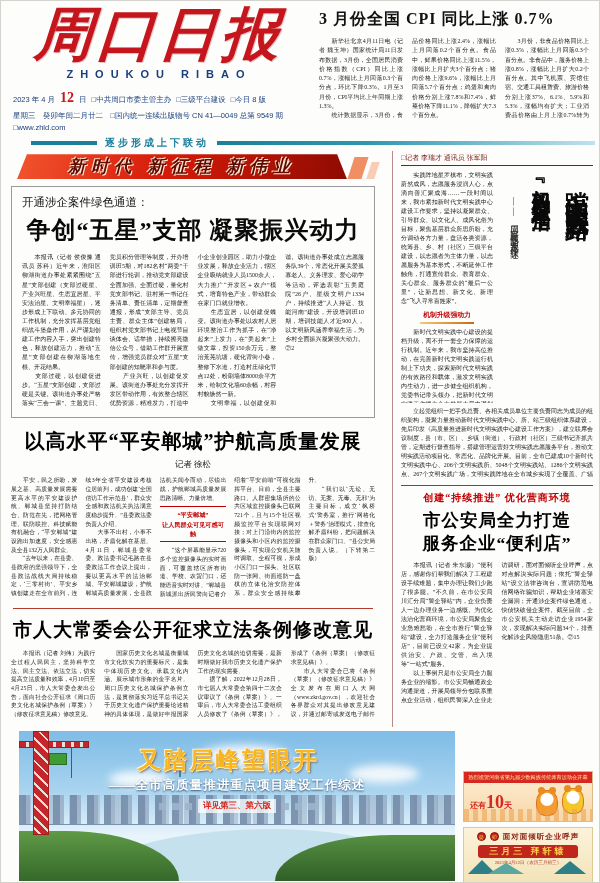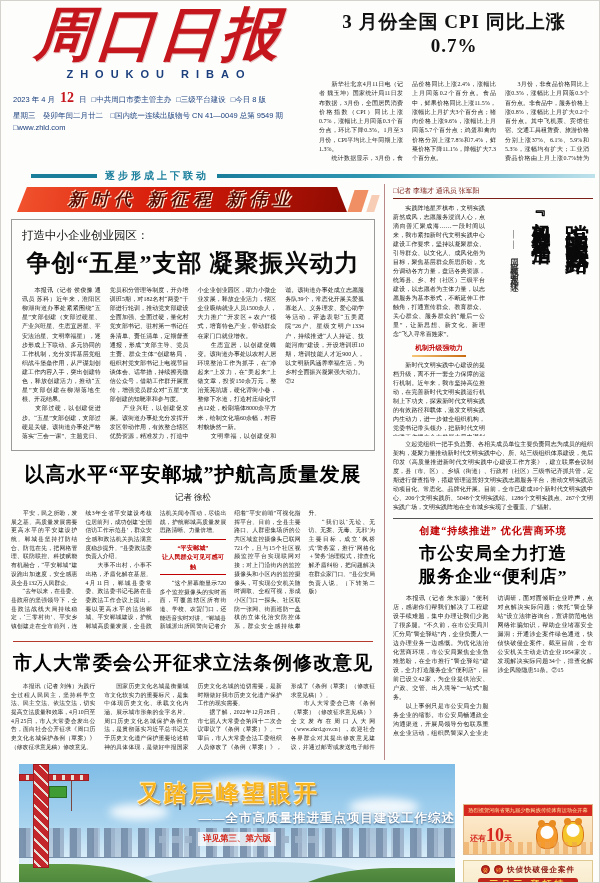--- a/index.html
+++ b/index.html
@@ -18,33 +18,33 @@
     text-shadow:1px 1px 0 rgba(160,20,20,.25);
   }
   .mast-pinyin {
     font-size:11px; font-weight:bold; letter-spacing:7px; color:#1b3f7c;
     margin-top:2px; font-family:"Liberation Sans", sans-serif;
   }
   .date-block { margin-top:6px; color:#1b3f7c; font-size:7.5px; text-align:left; padding-left:4px; line-height:1.7; font-family:"Liberation Sans", sans-serif; }
   .date-row1 { display:flex; align-items:baseline; gap:5px; flex-wrap:nowrap; white-space:nowrap; }
   .date-day { color:#c4161c; font-size:14px; font-weight:bold; font-family:"Liberation Serif", serif; }
   .cpi { flex:1; padding:4px 2px 0 10px; }
-  .cpi-title { font-size:19px; font-weight:900; color:#111; text-align:center; letter-spacing:1px; margin-bottom:23px; }
+  .cpi-title { font-size:16px; font-weight:900; color:#111; letter-spacing:1px; margin-bottom:7px; }
   .cpi-body {
     height:88px; overflow:hidden; column-count:3; column-gap:9px; column-fill:auto;
     font-size:6px; line-height:1.55; text-align:justify; color:#222; white-space:pre-line;
   }
   .grade-row { display:flex; align-items:center; margin:2px 0 0 0; height:12px; }
   .grade-bar-l { width:66px; height:4px; background:#1b7f9c; margin-left:30px; }
   .grade-text { color:#1b7f9c; font-weight:bold; font-size:10px; letter-spacing:3px; padding:0 8px; white-space:nowrap; }
   .grade-bar-r { flex:1; height:4px; background:linear-gradient(90deg,#1b7f9c 0%,#2f96b2 40%,#bfe2ec 100%); margin-right:4px; }
   
   .main { display:flex; padding:2px 6px 0 6px; }
   .left-sec { width:372px; }
-  .right-sec { flex:1; border-left:1px solid #b88; margin-left:5px; padding-left:8px; }
+  .right-sec { flex:1; border-left:1px solid #b88; margin-left:13px; padding-left:8px; }
   
   .slogan-wrap { position:relative; margin:3px 0 0 10px; height:26px; }
   .slogan {
     position:relative; width:330px; height:25px;
     background:linear-gradient(100deg,#f2542e 0%,#d61a09 45%,#8f0b02 100%);
     clip-path:polygon(3% 0,97% 0,100% 100%,0 100%);
     display:flex; align-items:center; justify-content:center;
   }
   .slogan-text {
     font-size:17px; font-weight:900; font-style:italic; letter-spacing:6px; color:#5e0b00;
@@ -126,21 +126,21 @@
     background:linear-gradient(#579043,#2f5f26); border-radius:65% 0 0 0 / 100% 0 0 0; }
   .crane-mast { position:absolute; left:14px; top:0; width:16px; height:104px;
     background:repeating-linear-gradient(45deg,#c3272b 0 3px,#e8dfd6 3px 5px,#c3272b 5px 8px); border:1px solid #9e1d20; }
   .crane-arm { position:absolute; left:0; top:10px; width:70px; height:7px;
     background:repeating-linear-gradient(90deg,#c3272b 0 6px,#e8dfd6 6px 9px); border:1px solid #9e1d20; }
   .crane-cab { position:absolute; left:30px; top:22px; width:18px; height:12px; background:#3f9c35; border:1px solid #2a6d24; }
   .crane-cable { position:absolute; left:52px; top:17px; width:1px; height:30px; background:#7a4a42; }
   .pb-title { position:absolute; top:14px; left:0; right:16px; text-align:center;
     font-size:23px; font-weight:900; letter-spacing:3px; color:#f8b51d;
     text-shadow:0 1px 0 #fff7e0, 1px 2px 2px rgba(110,60,0,.65), -1px -1px 0 #fff3d5; }
-  .pb-sub { position:absolute; top:46px; left:0; right:0; text-align:right;
+  .pb-sub { position:absolute; top:46px; left:0; right:0; text-align:center;
     font-size:12.5px; font-weight:bold; color:#ffffff; letter-spacing:1px;
     text-shadow:0 1px 2px rgba(20,50,90,.8); }
   .pb-note-row { position:absolute; top:68px; left:0; right:0; display:flex; align-items:center; justify-content:center; gap:6px; }
   .pb-sq { width:7px; height:7px; background:#9db4ca; opacity:.9; }
   .pb-note { color:#d42a1e; font-size:8.5px; font-weight:bold; background:rgba(255,255,255,.75); padding:1px 5px; }
   
   .ads-col { flex:1; display:flex; flex-direction:column; gap:5px; margin-top:40px; }
   .ad1 { position:relative; height:52px; overflow:hidden; border:1px solid #e0b98a;
     background:linear-gradient(#fdeed6,#f7d7a6); }
   .ad1-top { height:11px; background:#d6281e; color:#ffe9a8; font-size:5.2px; line-height:11px;
@@ -210,21 +210,21 @@
     <div class="left-sec">
       <div class="slogan-wrap">
         <div class="slogan">
           <span class="slogan-text">新时代 新征程 新伟业</span>
         </div>
         <div class="slogan-stripe1"></div>
         <div class="slogan-stripe2"></div>
       </div>
 
       <div class="lead-box">
-        <div class="lead-kicker">打造中小企业创业园区：</div>
+        <div class="lead-kicker">开通涉企案件绿色通道：</div>
         <div class="lead-title">争创“五星”支部 凝聚振兴动力</div>
         <div class="lead-body">　　本报讯（记者 侯俊豫 通讯员 苏科）近年来，淮阳区柳湖街道办事处紧紧围绕“五星”支部创建（支部过硬星、产业兴旺星、生态宜居星、平安法治星、文明幸福星），逐步形成上下联动、多元协同的工作机制，充分发挥基层党组织战斗堡垒作用，从严谋划创建工作内容入手，突出创建特色，释放创建活力，推动“五星”支部创建在柳湖落地生根、开花结果。
 　　支部过硬，以创建促进步。“五星”支部创建，支部过硬是关键。该街道办事处严格落实“三会一课”、主题党日、党员积分管理等制度，开办培训班5期，对182名村“两委”干部进行轮训，推动党支部建设全面加强、全面过硬，量化村党支部书记、驻村第一书记任务清单、责任清单，定期督查通报，形成“支部主导、党员主责、群众主体”创建格局，组织村党支部书记上电视节目谈体会、话举措，持续擦亮微信公众号，借助工作群开展宣传，增强党员群众对“五星”支部创建的知晓率和参与度。
 　　产业兴旺，以创建促发展。该街道办事处充分发挥开发区带动作用，有效整合辖区优势资源，精准发力，打造中小企业创业园区，助力小微企业发展，释放企业活力，辖区企业吸纳就业人员1500余人，大力推广“开发区＋农户”模式，培育特色产业，带动群众在家门口就业增收。
 　　生态宜居，以创建促蝶变。该街道办事处以农村人居环境整治工作为抓手，在“净起来”上发力，在“美起来”上做文章，投资150余万元，整治荒芜坑塘，硬化背街小巷，整修下水道，打造村庄绿化节点12处，粉刷墙体8000余平方米，绘制文化墙60余幅，村容村貌焕然一新。
 　　文明幸福，以创建促和谐。该街道办事处成立志愿服务队39个，常态化开展关爱孤寡老人、义务理发、爱心助学等活动，评选表彰“五美庭院”26户、星级文明户1334户，持续推进“人人持证、技能河南”建设，开设培训班10期，培训技能人才近900人，以文明新风涵养幸福生活，为乡村全面振兴凝聚强大动力。②2</div>
       </div>
 
       <div class="pingan">
         <div class="pingan-title">以高水平“平安郸城”护航高质量发展</div>
@@ -318,21 +318,21 @@
           <span class="sm">还有</span><span class="big">10</span><span class="sm">天</span>
         </div>
         <div class="mascot m1"></div>
         <div class="mascot m2"></div>
         <div class="ad1-sky"></div>
       </div>
       <div class="ad2">
         <div class="ad2-row1">
           <span class="seal">癸</span>
           <span class="seal">卯</span>
-          <span class="ad2-line1">快侦快破侵企案件</span>
+          <span class="ad2-line1">面对面倾听企业呼声</span>
         </div>
         <div class="ad2-band">三月三 拜轩辕</div>
         <div class="ad2-line3">2023年4月22日（农历三月初三）</div>
         <div class="mtn mtn1"></div>
         <div class="mtn mtn2"></div>
         <div class="mtn mtn3"></div>
 
       </div>
     </div>
   </div>

